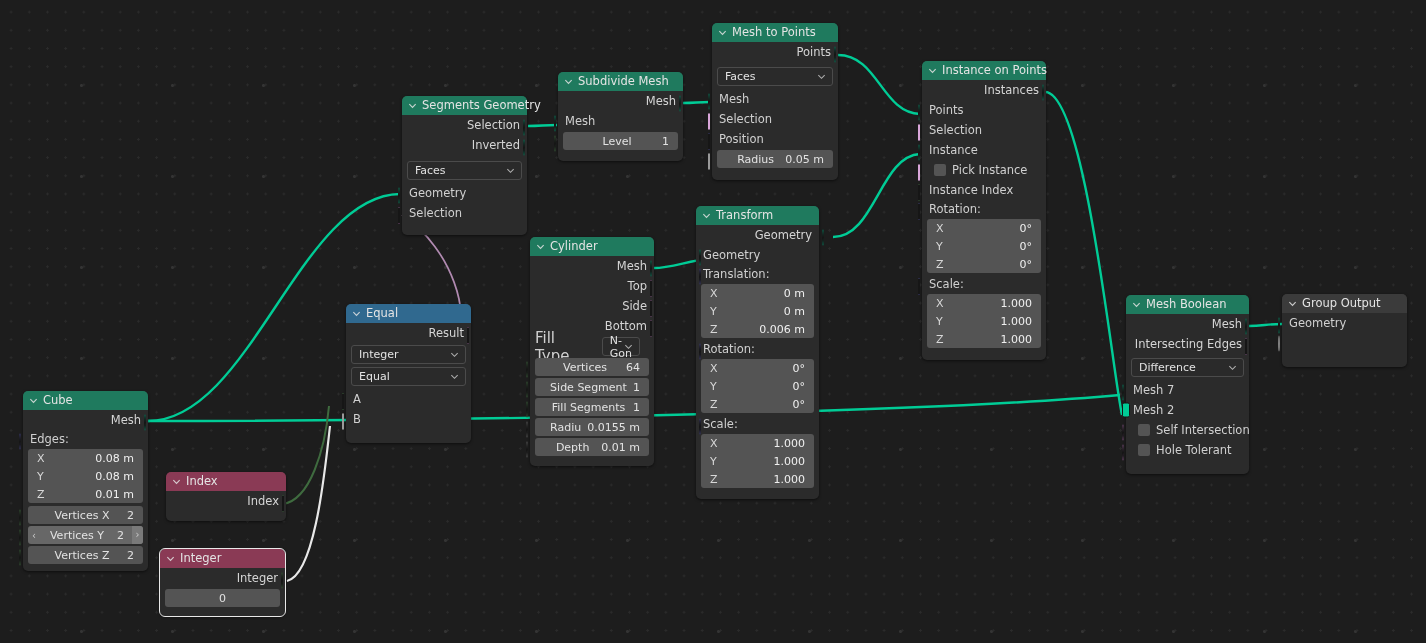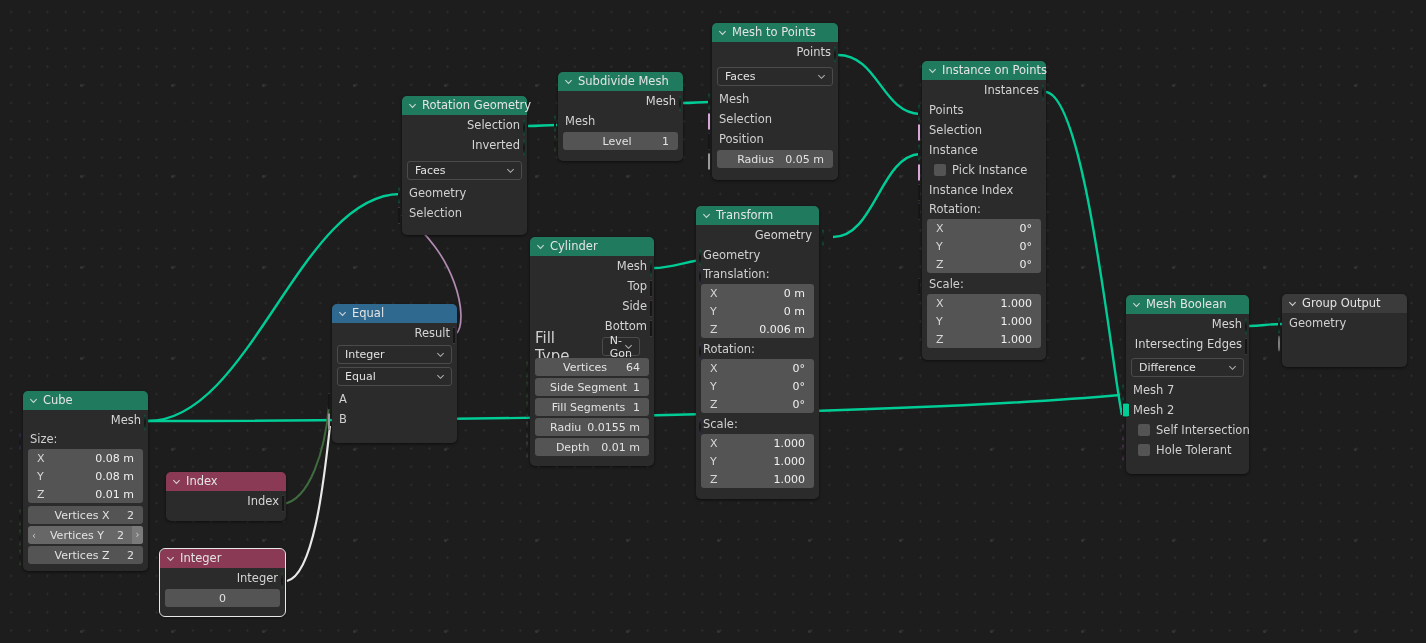--- a/index.html
+++ b/index.html
@@ -172,21 +172,21 @@
         </svg>
       <span>Cube</span>
     </div>
     <div class="body">
       <div class="row out">
         <span>Mesh</span>
         <span class="sock r"><span class="dot c-geo"></span></span>
       </div>
       <div class="prop-lbl">
         <span class="sock l"><span class="dot c-vec"></span></span>
-        <span>Size:</span>
+        <span>Edges:</span>
       </div>
       <div class="w-stack">
         <div class="w-val">
             <span class="k">X</span>
             <span class="v">0.08 m</span>
           </div>
         <div class="w-val">
             <span class="k">Y</span>
             <span class="v">0.08 m</span>
           </div>
@@ -247,21 +247,21 @@
       <div class="row out">
         <span>Integer</span>
         <span class="sock r"><span class="dot c-int"></span></span>
       </div>
       <div class="w center">
         <span>0</span>
       </div>
     </div>
   </div>
 
-  <div class="node" style="left:332px; top:304px; width:125px;">
+  <div class="node" style="left:346px; top:304px; width:125px;">
     <div class="hdr hdr-blue">
       <svg class="chev" viewBox="0 0 10 10">
           <path d="M1.5 3.5 L5 7 L8.5 3.5" stroke="#e4e4e4" stroke-width="1.3" fill="none"></path>
         </svg>
       <span>Equal</span>
     </div>
     <div class="body" style="padding-bottom:14px;">
       <div class="row out">
         <span>Result</span>
         <span class="sock r"><span class="dia c-bool"></span></span>
@@ -287,21 +287,21 @@
         <span>B</span>
       </div>
     </div>
   </div>
 
   <div class="node" style="left:402px; top:96px; width:125px;">
     <div class="hdr hdr-geo">
       <svg class="chev" viewBox="0 0 10 10">
           <path d="M1.5 3.5 L5 7 L8.5 3.5" stroke="#e4e4e4" stroke-width="1.3" fill="none"></path>
         </svg>
-      <span>Rotation Geometry</span>
+      <span>Segments Geometry</span>
     </div>
     <div class="body" style="padding-bottom:12px;">
       <div class="row out">
         <span>Selection</span>
         <span class="sock r"><span class="dot c-geo"></span></span>
       </div>
       <div class="row out">
         <span>Inverted</span>
         <span class="sock r"><span class="dot c-geo"></span></span>
       </div>

